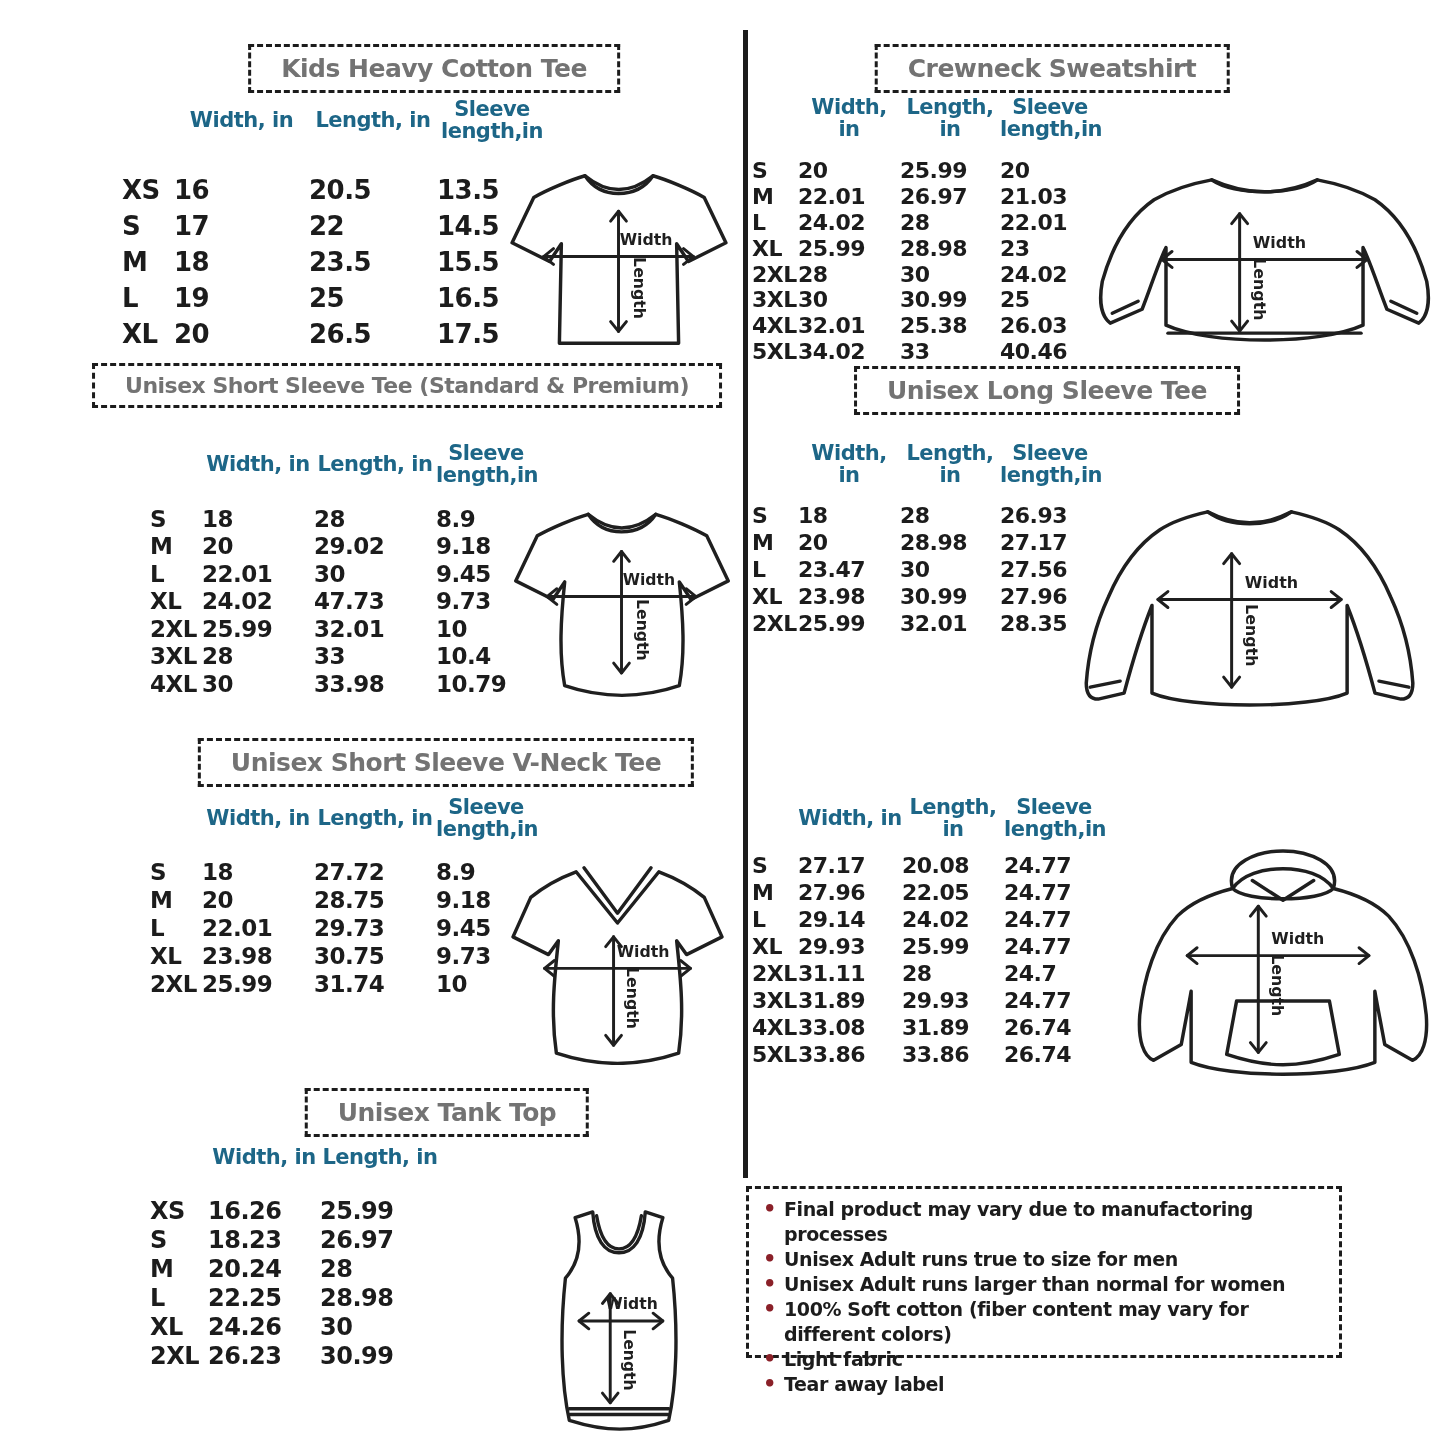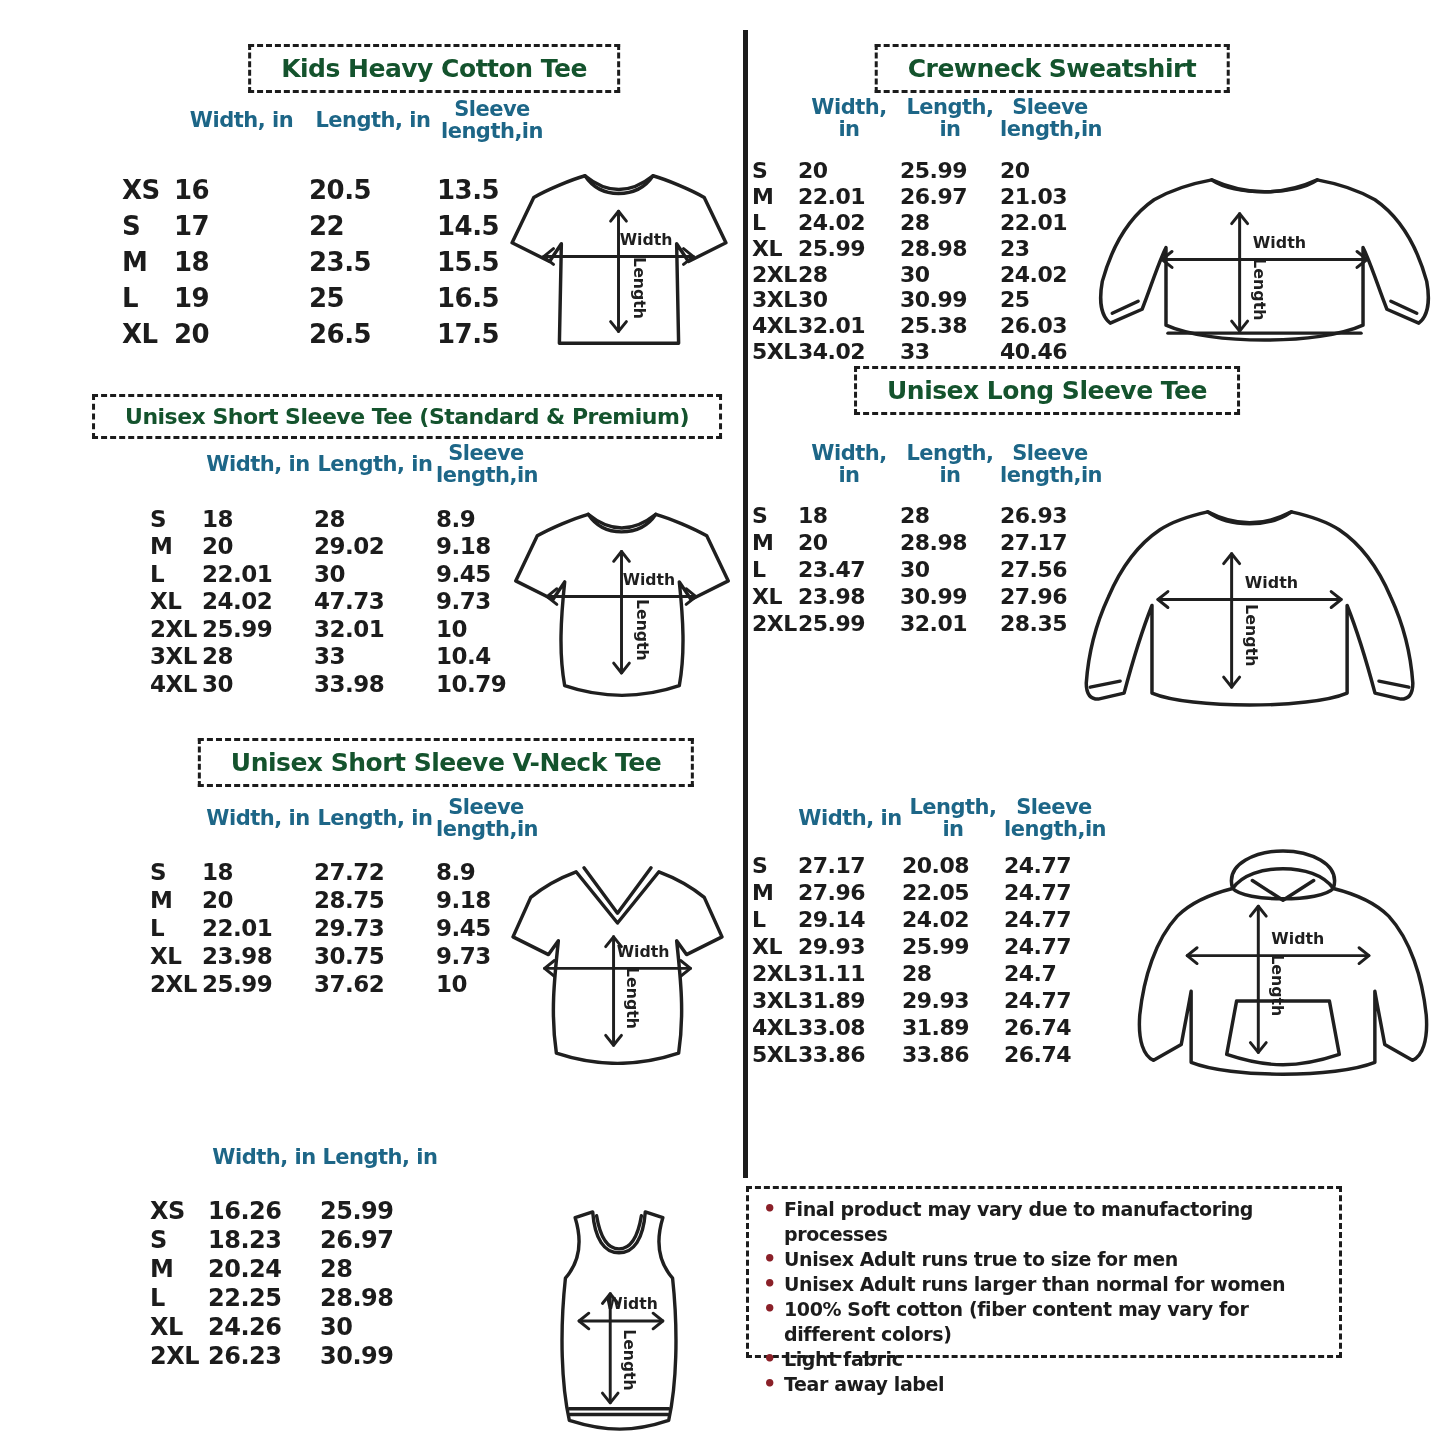--- a/index.html
+++ b/index.html
@@ -3,21 +3,21 @@
 <meta charset="utf-8">
 <style>
   html,body{margin:0;padding:0;background:#ffffff;}
   body{font-family:"DejaVu Sans", sans-serif;font-weight:700;color:#1c1c1c;}
   #page{position:relative;width:1445px;height:1445px;background:#ffffff;overflow:hidden;}
 
   .title-box{
     position:absolute;transform:translateX(-50%);
     border:3px dashed #1c1c1c;background:#ffffff;
     padding:7px 30px;white-space:nowrap;
-    color:#14532d;font-size:25px;letter-spacing:-0.5px;
+    color:#737373;font-size:25px;letter-spacing:-0.5px;
   }
   .title-box.long{font-size:22px;}
 
   .thead{position:absolute;display:grid;grid-template-columns:var(--cols);align-items:center;}
   .hcell{
     color:#1d6687;font-size:21px;text-align:center;
     white-space:pre-line;line-height:1.06;letter-spacing:-0.5px;
   }
   .tbody{position:absolute;}
   .trow{display:grid;grid-template-columns:var(--cols);height:var(--rh);align-items:center;}
@@ -179,21 +179,21 @@
     <line x1="74" y1="104" x2="280" y2="104"></line>
     <polyline points="84,96 74,104 84,112"></polyline>
       <polyline points="270,96 280,104 270,112"></polyline>
     <line x1="152" y1="58" x2="152" y2="176"></line>
     <polyline points="144,68 152,58 160,68"></polyline>
       <polyline points="144,166 152,176 160,166"></polyline>
     <text x="192" y="92" text-anchor="middle">Width</text>
     <text transform="translate(166,134) rotate(90)" text-anchor="middle">Length</text>
   </svg>
 
-  <div class="title-box long" style="left:407px;top:394px">
+  <div class="title-box long" style="left:407px;top:363px">
     <span>Unisex Short Sleeve Tee (Standard &amp; Premium)</span>
   </div>
   <div class="thead t-ss" style="left:150px;top:442px">
     <span class="hcell"></span>
     <span class="hcell">Width, in</span>
     <span class="hcell">Length, in</span>
     <span class="hcell">Sleeve
 length,in</span>
   </div>
   <div class="tbody t-ss" style="left:150px;top:505px">
@@ -341,21 +341,21 @@
       </div>
       <div class="trow">
         <span class="cell">XL</span>
         <span class="cell">23.98</span>
         <span class="cell">30.75</span>
         <span class="cell">9.73</span>
       </div>
       <div class="trow">
         <span class="cell">2XL</span>
         <span class="cell">25.99</span>
-        <span class="cell">37.62</span>
+        <span class="cell">31.74</span>
         <span class="cell">10</span>
       </div>
     </div>
   <svg class="garment" style="left:496px;top:856px" width="244" height="209" viewBox="0 0 245 212">
     <path class="body" d="M80,16 L122,68 L164,16 C180,22 198,32 210,42 L228,82 L192,100 L182,86 C186,124 190,160 184,200 C142,214 102,214 60,200 C54,160 58,124 62,86 L52,100 L16,82 L34,42 C46,32 64,22 80,16 Z"></path>
     <path d="M88,12 L122,58 L156,12"></path>
     <line x1="48" y1="114" x2="196" y2="114"></line>
     <polyline points="58,106 48,114 58,122"></polyline>
       <polyline points="186,106 196,114 186,122"></polyline>
     <line x1="118" y1="82" x2="118" y2="192"></line>
@@ -430,20 +430,23 @@
     <line x1="68" y1="112" x2="252" y2="112"></line>
     <polyline points="78,104 68,112 78,120"></polyline>
       <polyline points="242,104 252,112 242,120"></polyline>
     <line x1="140" y1="62" x2="140" y2="210"></line>
     <polyline points="132,72 140,62 148,72"></polyline>
       <polyline points="132,200 140,210 148,200"></polyline>
     <text x="180" y="100" text-anchor="middle">Width</text>
     <text transform="translate(154,142) rotate(90)" text-anchor="middle">Length</text>
   </svg>
 
+  <div class="title-box" style="left:447px;top:1088px">
+    <span>Unisex Tank Top</span>
+  </div>
   <div class="thead t-tank" style="left:150px;top:1146px">
     <span class="hcell"></span>
     <span class="hcell">Width, in</span>
     <span class="hcell">Length, in</span>
   </div>
   <div class="tbody t-tank" style="left:150px;top:1196px">
       <div class="trow">
         <span class="cell">XS</span>
         <span class="cell">16.26</span>
         <span class="cell">25.99</span>

